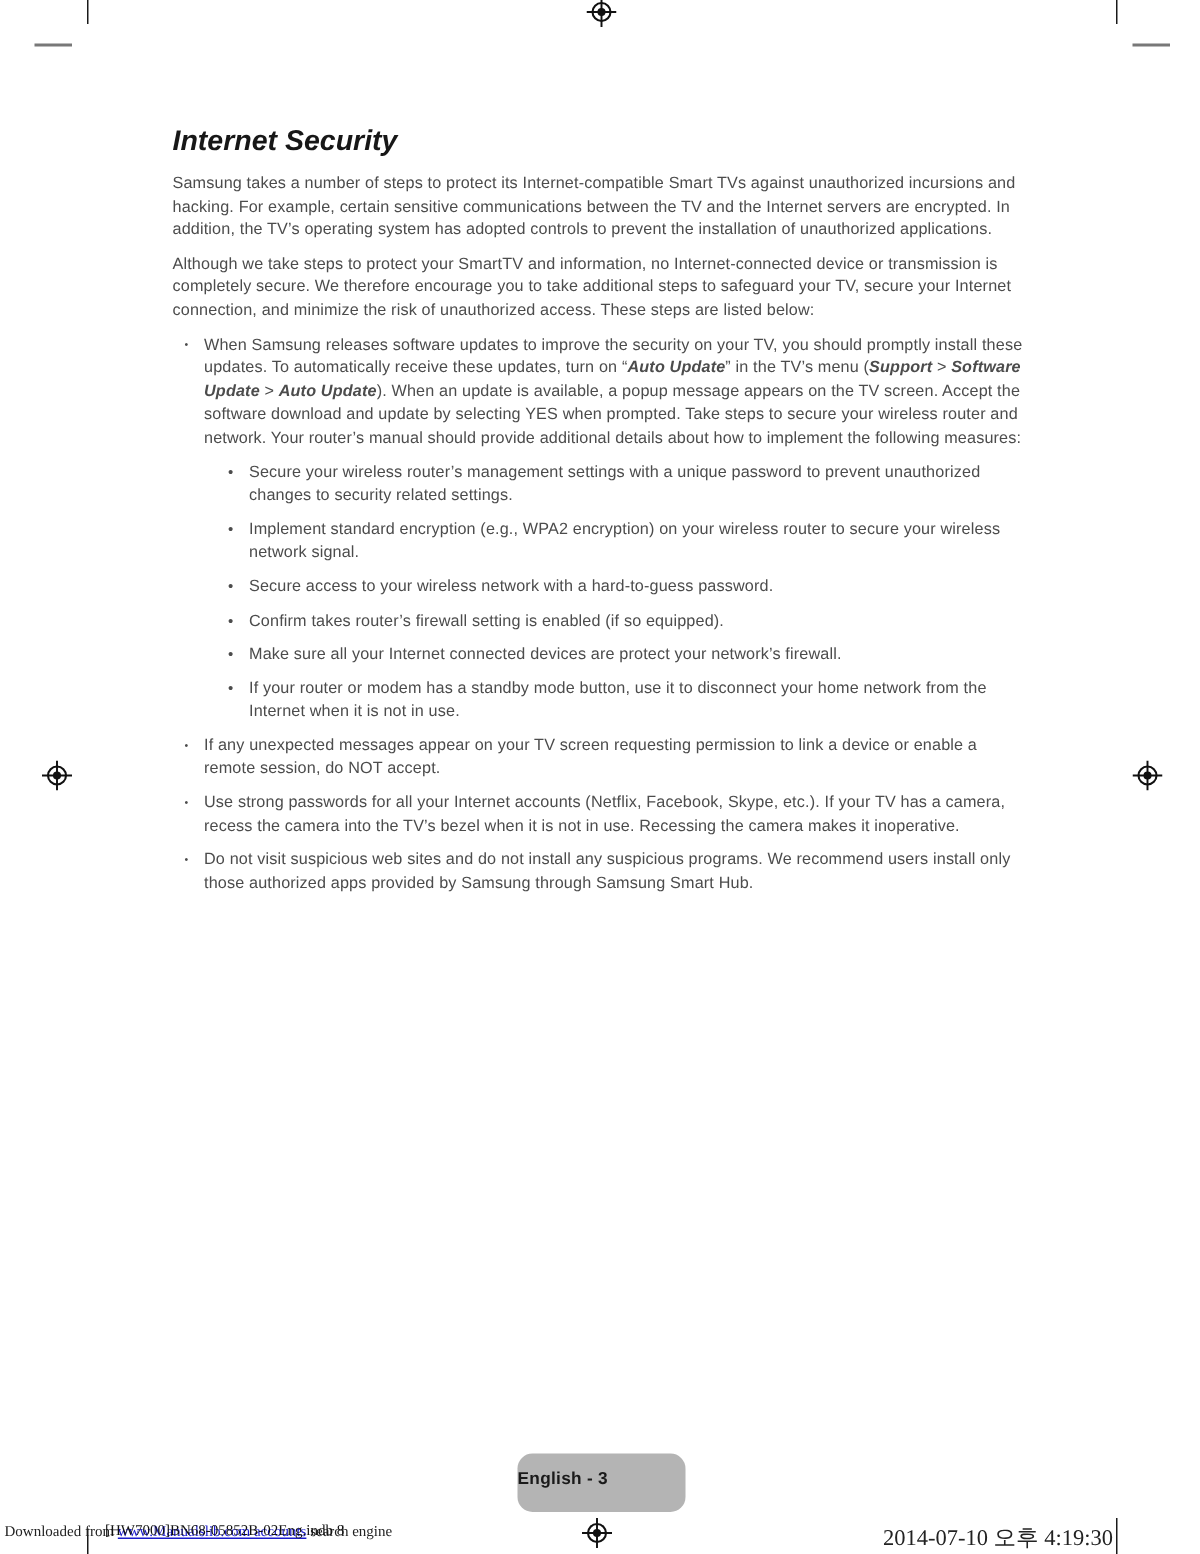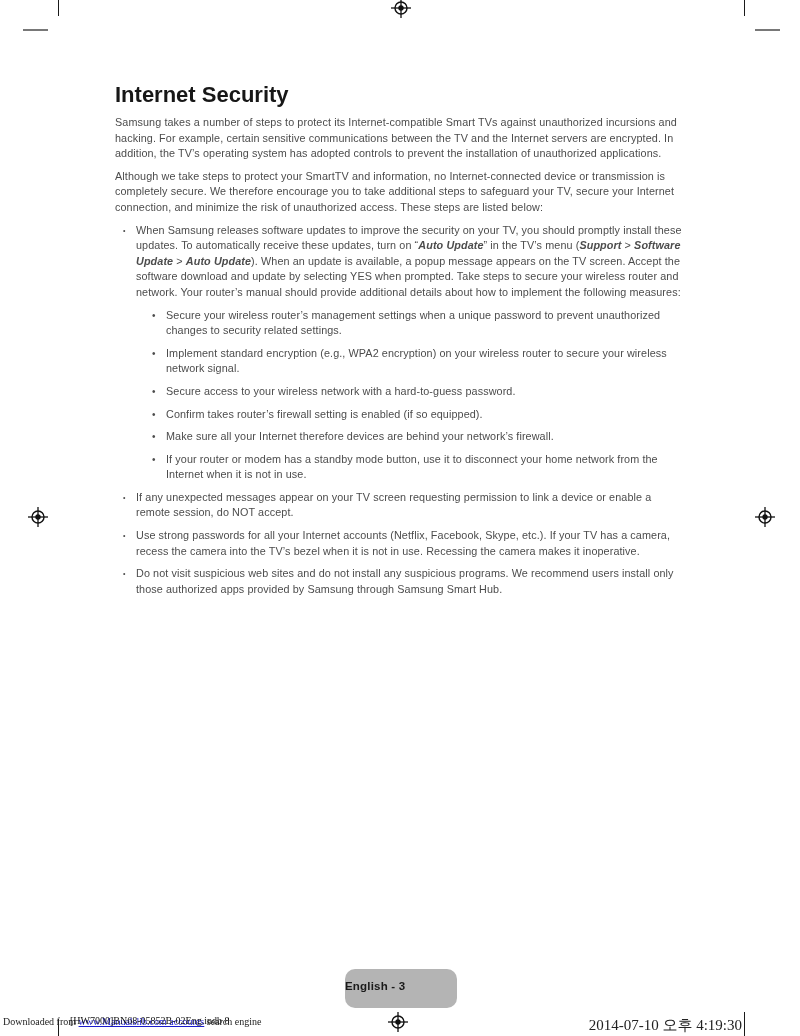--- a/index.html
+++ b/index.html
@@ -30,22 +30,22 @@
   .crop-h.tr { left: 755px; top: 29px; width: 25px; }
 
   
   .content {
     position: absolute; left: 115px; top: 84px; width: 572px;
     color: #4c4c4c; font-size: 10.8px; line-height: 15.6px;
     letter-spacing: 0.1px;
   }
   .title {
     margin: 0 0 9px 0;
-    font-size: 22px; line-height: 22px; font-weight: 700;
-    color: #171717; letter-spacing: 0;
+    font-size: 19px; line-height: 22px; font-weight: 700;
+    color: #171717; letter-spacing: 0; font-style: italic;
   }
   .content p { margin: 0 0 7px 0; }
   .b { font-weight: 700; font-style: italic; }
 
   ul { list-style: none; margin: 0; padding: 0; }
   ul.l1 > li { position: relative; padding-left: 21px; margin: 0 0 7px 0; }
   ul.l1 > li::before {
     content: "•"; position: absolute; left: 8px; top: 0;
     font-size: 7px; line-height: 15.6px; color: #4c4c4c;
   }
@@ -126,25 +126,25 @@
   <div class="content">
     <h1 class="title">Internet Security</h1>
 
     <p>Samsung takes a number of steps to protect its Internet-compatible Smart TVs against unauthorized incursions and hacking. For example, certain sensitive communications between the TV and the Internet servers are encrypted. In addition, the TV’s operating system has adopted controls to prevent the installation of unauthorized applications.</p>
     <p>Although we take steps to protect your SmartTV and information, no Internet-connected device or transmission is completely secure. We therefore encourage you to take additional steps to safeguard your TV, secure your Internet connection, and minimize the risk of unauthorized access. These steps are listed below:</p>
 
     <ul class="l1">
       <li>
         <span><span>When Samsung releases software updates to improve the security on your TV, you should promptly install these updates. To automatically receive these updates, turn on “</span><span class="b">Auto Update</span><span>” in the TV’s menu (</span><span class="b">Support</span><span> &gt; </span><span class="b">Software Update</span><span> &gt; </span><span class="b">Auto Update</span><span>). When an update is available, a popup message appears on the TV screen. Accept the software download and update by selecting YES when prompted. Take steps to secure your wireless router and network. Your router’s manual should provide additional details about how to implement the following measures:</span></span>
         <ul class="l2">
-          <li><span>Secure your wireless router’s management settings when a unique password to prevent unauthorized changes to security related settings.</span></li>
+          <li><span>Secure your wireless router’s management settings with a unique password to prevent unauthorized changes to security related settings.</span></li>
           <li><span>Implement standard encryption (e.g., WPA2 encryption) on your wireless router to secure your wireless network signal.</span></li>
           <li><span>Secure access to your wireless network with a hard-to-guess password.</span></li>
           <li><span>Confirm takes router’s firewall setting is enabled (if so equipped).</span></li>
-          <li><span>Make sure all your Internet therefore devices are behind your network’s firewall.</span></li>
+          <li><span>Make sure all your Internet connected devices are protect your network’s firewall.</span></li>
           <li><span>If your router or modem has a standby mode button, use it to disconnect your home network from the Internet when it is not in use.</span></li>
         </ul>
       </li>
       <li><span>If any unexpected messages appear on your TV screen requesting permission to link a device or enable a remote session, do NOT accept.</span></li>
       <li><span>Use strong passwords for all your Internet accounts (Netflix, Facebook, Skype, etc.). If your TV has a camera, recess the camera into the TV’s bezel when it is not in use. Recessing the camera makes it inoperative.</span></li>
       <li><span>Do not visit suspicious web sites and do not install any suspicious programs. We recommend users install only those authorized apps provided by Samsung through Samsung Smart Hub.</span></li>
     </ul>
   </div>
 
   <div class="footer-tab">

